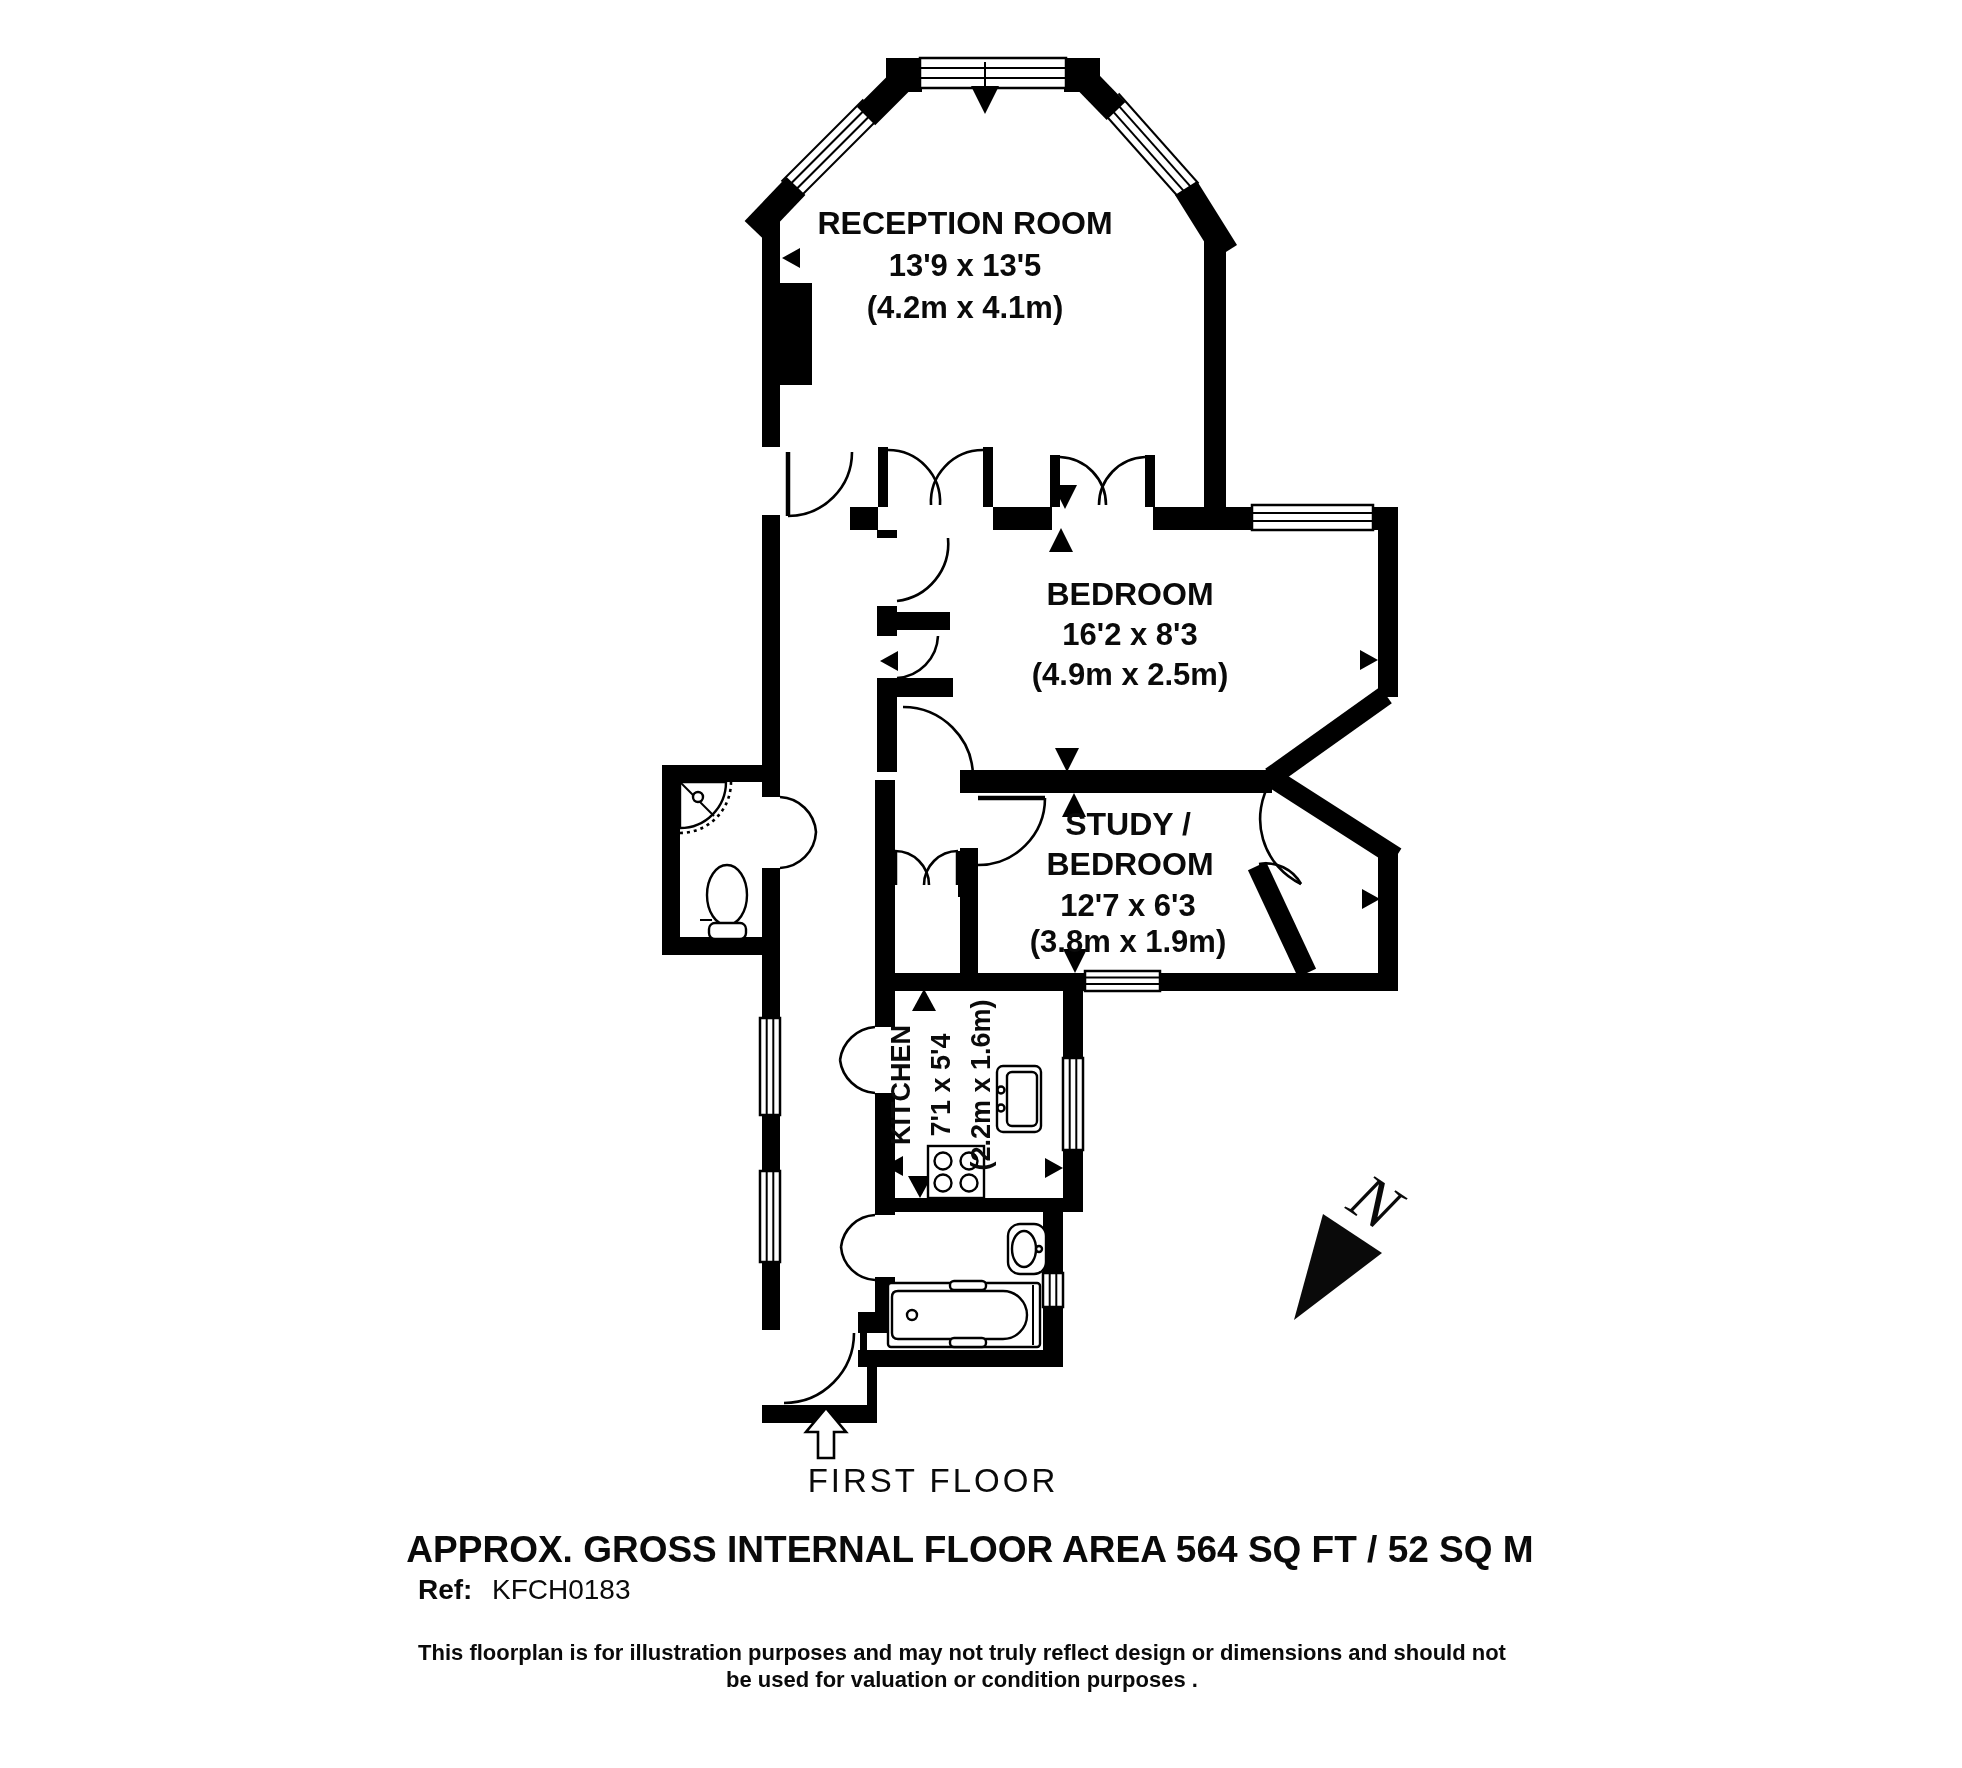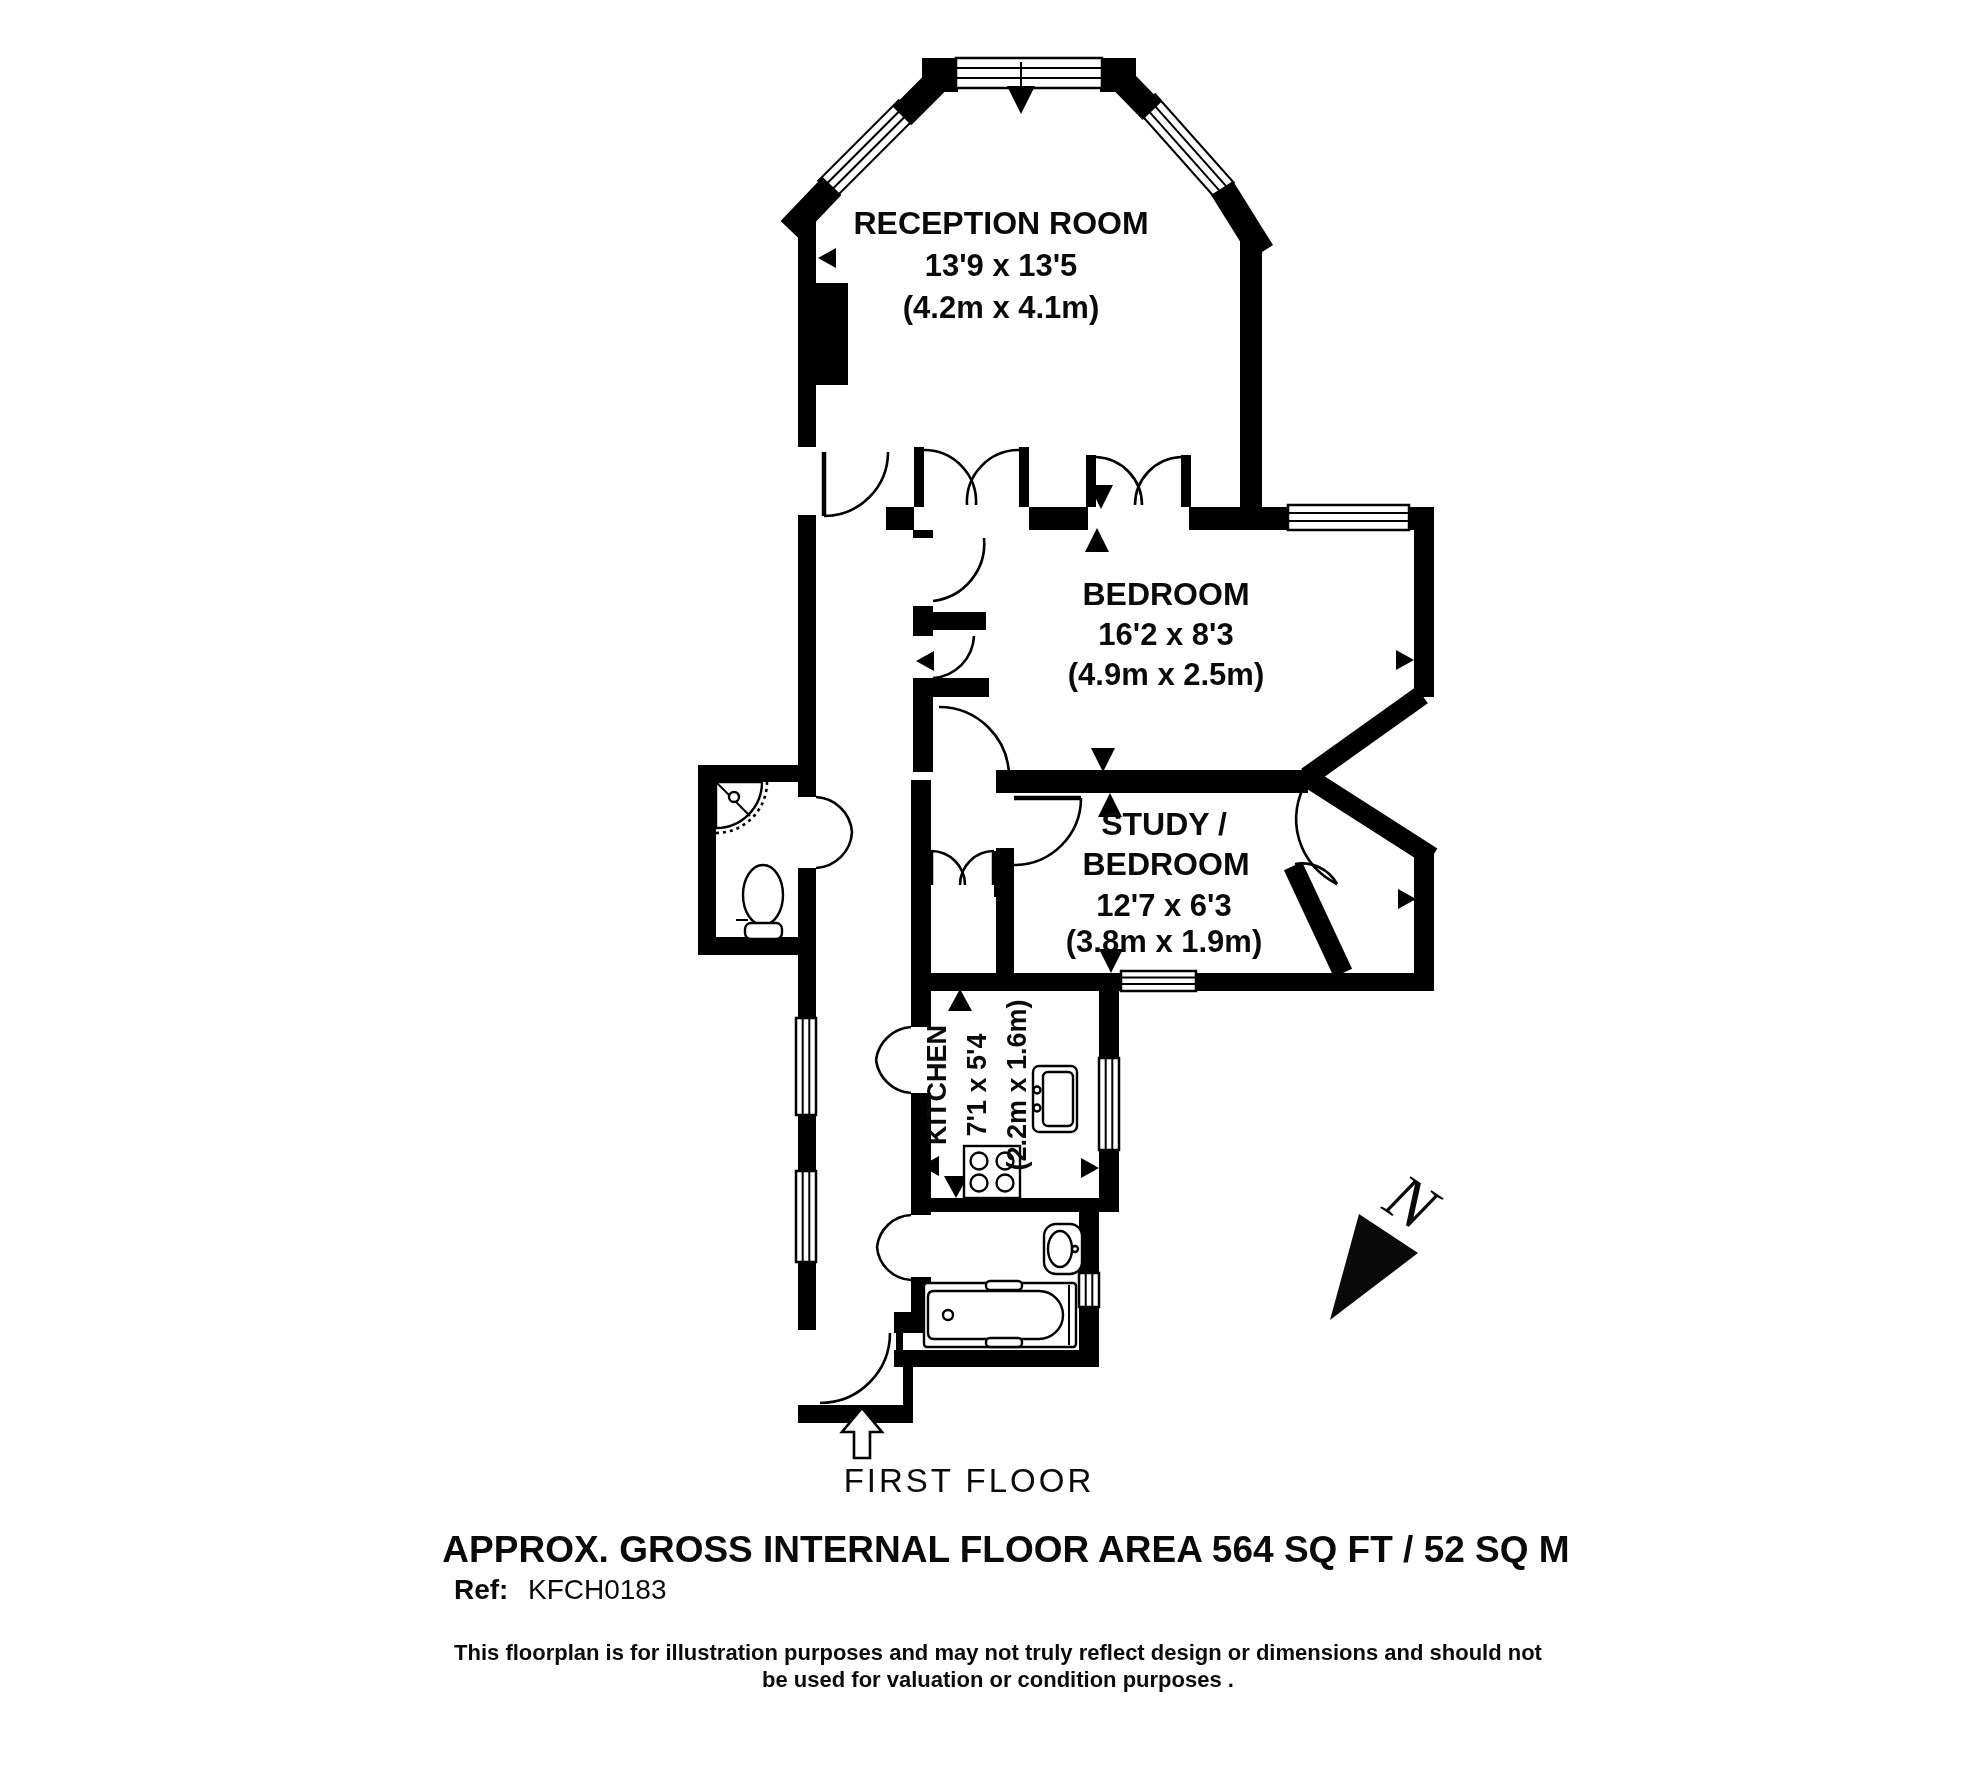--- a/index.html
+++ b/index.html
@@ -1,18 +1,18 @@
 <!DOCTYPE html>
 <html><head>
 <meta charset="utf-8">
 <title>Floorplan</title>
 <style>
   html,body{margin:0;padding:0;background:#ffffff;}
   body{width:1962px;height:1768px;position:relative;font-family:"Liberation Sans",sans-serif;}
-  #plan-wrap{position:absolute;inset:0;margin-left:36px;}
+  #plan-wrap{position:absolute;inset:0;}
   svg{display:block;}
   .room-name{font-family:"Liberation Sans",sans-serif;font-weight:bold;font-size:32px;fill:#0a0a0a;}
   .room-dim{font-family:"Liberation Sans",sans-serif;font-weight:bold;font-size:31px;fill:#0a0a0a;}
   .kitchen-text{font-family:"Liberation Sans",sans-serif;font-weight:bold;font-size:27px;fill:#0a0a0a;}
   .floor-label{font-family:"Liberation Sans",sans-serif;font-size:33px;letter-spacing:3px;fill:#0a0a0a;}
   .area-label{font-family:"Liberation Sans",sans-serif;font-weight:bold;font-size:37px;fill:#0a0a0a;}
   .ref-label{font-family:"Liberation Sans",sans-serif;font-weight:bold;font-size:28px;fill:#0a0a0a;}
   .ref-value{font-family:"Liberation Sans",sans-serif;font-size:28px;fill:#0a0a0a;}
   .disclaimer{font-family:"Liberation Sans",sans-serif;font-weight:bold;font-size:22px;fill:#0a0a0a;}
   .north-n{font-family:"Liberation Serif",serif;font-style:italic;font-size:66px;fill:#0a0a0a;}

